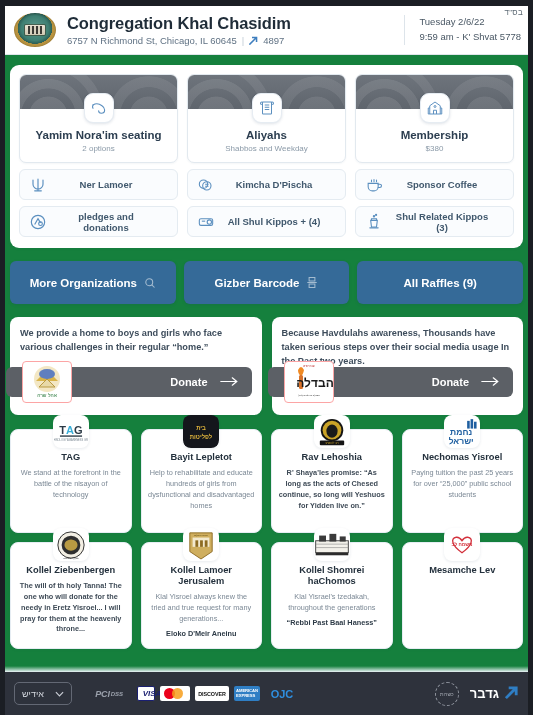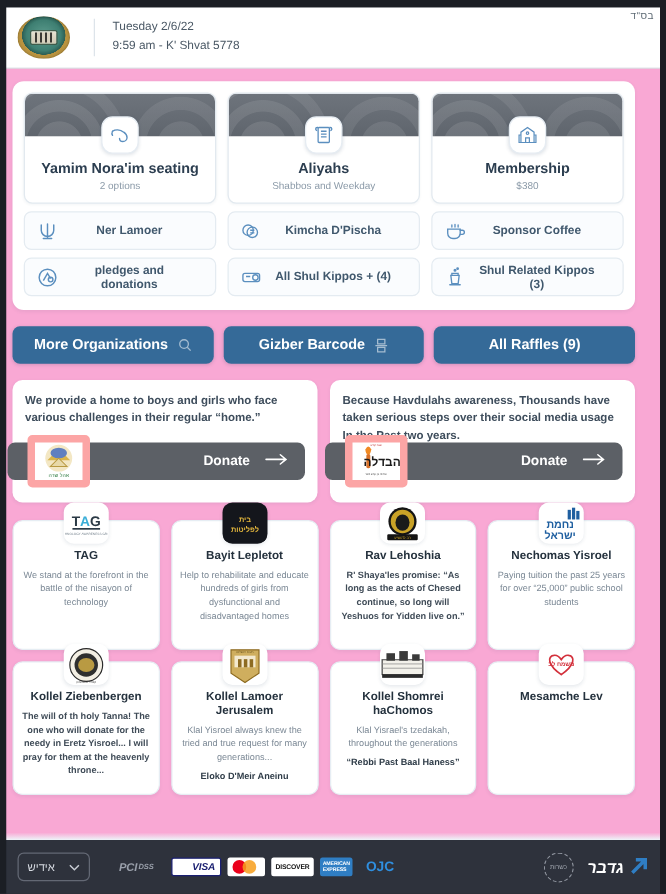--- a/index.html
+++ b/index.html
@@ -77,23 +77,23 @@
   .h-right {
     border-left: 1px solid #dde4ea;
     padding-left: 14px; margin-left: 8px;
     text-align: left; flex: 0 0 auto;
   }
   .h-date { font-size: 9.5px; color: #4a5865; line-height: 1.55; }
 
   
   .body {
     flex: 1 1 auto;
-    background: #f9a8d4;
+    background: #15803d;
     overflow: hidden;
-    padding: 10px 25px 0 10px;
+    padding: 10px 10px 0 10px;
     position: relative;
   }
 
   
   .panel {
     background: #fff; border-radius: 9px;
     padding: 9px 9px 11px 9px;
     box-shadow: 0 1px 3px rgba(40,70,100,.07);
   }
   .svc-grid {
@@ -138,21 +138,21 @@
   .ic { flex: 0 0 20px; width: 20px; height: 20px; display:block; }
 
   
   .btnrow {
     display: grid; grid-template-columns: repeat(3,1fr); gap: 8px;
     margin-top: 13px;
   }
   .bluebtn {
     background: #356a98; color: #fff;
     border: none; border-radius: 6px;
-    height: 30px; font-size: 11.5px; font-weight: bold;
+    height: 43px; font-size: 11.5px; font-weight: bold;
     font-family: "Liberation Sans", sans-serif;
     display: flex; align-items: center; justify-content: center; gap: 7px;
     cursor: pointer;
     box-shadow: 0 1px 3px rgba(30,60,90,.18);
   }
   .bluebtn .gl { opacity: .55; display: flex; }
 
   
   .camp-grid {
     display: grid; grid-template-columns: 1fr 1fr; gap: 10px;
@@ -171,21 +171,21 @@
   .camp-bar {
     position: absolute; left: -4px; right: 10px; bottom: 18px;
     height: 30px; background: #5c6066; border-radius: 6px;
     display: flex; align-items: center; justify-content: flex-end;
     padding-right: 14px; gap: 12px; cursor: pointer;
   }
   .camp-bar .dn { color:#fff; font-size: 11px; font-weight: bold; }
   .camp-logo {
     position: absolute; left: 12px; bottom: 12px;
     width: 50px; height: 42px; border-radius: 4px;
-    background: #fff; border: 6px solid #fca5a5;
+    background: #fff; border: 1px solid #fca5a5;
     display: flex; align-items: center; justify-content: center;
     overflow: hidden;
   }
 
   
   .org-grid {
     display: grid; grid-template-columns: repeat(4,1fr); gap: 9px;
     margin-top: 14px;
   }
   .org-tile {
@@ -230,40 +230,53 @@
   }
   .foot-right { margin-left: auto; display: flex; align-items: center; gap: 11px; }
   .seal {
     width: 24px; height: 24px; border-radius: 50%;
     border: 1px dashed #8d929c; color:#a8adb6;
     display:flex; align-items:center; justify-content:center;
     font-size: 5px;
   }
   .brand {
     color: #fff; font-size: 13px; font-weight: bold;
-    display: flex; align-items: center; gap: 5px; font-style: italic;
+    display: flex; align-items: center; gap: 5px;
   }
   .fade-bottom {
     position: absolute; left: 0; right: 0; bottom: 0; height: 6px;
     background: linear-gradient(rgba(237,244,249,0), #edf4f9);
   }
 </style>
 </head>
 <body>
 
 <div class="frame">
   <div class="edge-l"></div>
   <div class="edge-r"></div>
   <div class="topbar"></div>
 
   <div class="header">
     <div class="bsd">בס"ד</div>
 
     <div class="crest"></div>
 
+    <div class="h-titles">
+      <div class="org-name">Congregation Khal Chasidim</div>
+      <div class="org-addr">
+        <span>6757 N Richmond St, Chicago, IL 60645</span>
+        <span class="addr-sep">|</span>
+        <span class="share-ic">
+          <svg width="9" height="9" viewBox="0 0 10 10">
+              <path d="M1 9 L8 2 M4.2 1.6 H8.4 V5.8" stroke="#3f7fbf" stroke-width="1.7" fill="none" stroke-linecap="square"></path>
+            </svg>
+        </span>
+        <span>4897</span>
+      </div>
+    </div>
 
     <div class="h-right">
       <div class="h-date">Tuesday 2/6/22</div>
       <div class="h-date">9:59 am - K' Shvat 5778</div>
     </div>
   </div>
 
   <div class="body">
 
     <div class="panel">
@@ -568,21 +581,21 @@
       <span>אידיש</span>
       <span>
         <svg width="9" height="6" viewBox="0 0 10 6" fill="none" stroke="#c9cdd5" stroke-width="1.3">
             <path d="M1 1l4 4 4-4"></path>
           </svg>
       </span>
     </button>
 
     <div class="pay">
       <span class="pill" style="background:transparent;color:#9aa0ab;font-size:9px;width:46px;font-style:italic;">PCI<span style="font-size:6px;margin-left:1px;">DSS</span></span>
-      <span class="pill" style="background:#fff;color:#1a1f71;width:40px;font-style:italic;font-size:8px;border:1px solid #1a1f71;padding-left:12px;">VISA</span>
+      <span class="pill" style="background:#fff;color:#1a1f71;width:18px;font-style:italic;font-size:8px;border:1px solid #1a1f71;padding-left:12px;">VISA</span>
       <span class="pill" style="background:#fff;width:30px;position:relative;">
         <span style="position:absolute;left:4px;width:11px;height:11px;border-radius:50%;background:#eb001b;"></span>
         <span style="position:absolute;left:12px;width:11px;height:11px;border-radius:50%;background:#f79e1b;opacity:.85;"></span>
       </span>
       <span class="pill" style="background:#fff;color:#111;width:34px;font-size:5.4px;">DISCOVER</span>
       <span class="pill" style="background:#2f7ec4;color:#fff;width:26px;font-size:4.2px;line-height:1;">AMERICAN<br>EXPRESS</span>
       <span class="pill" style="background:transparent;color:#2f8fe0;width:34px;font-size:11px;">OJC</span>
     </div>
 
     <div class="foot-right">

